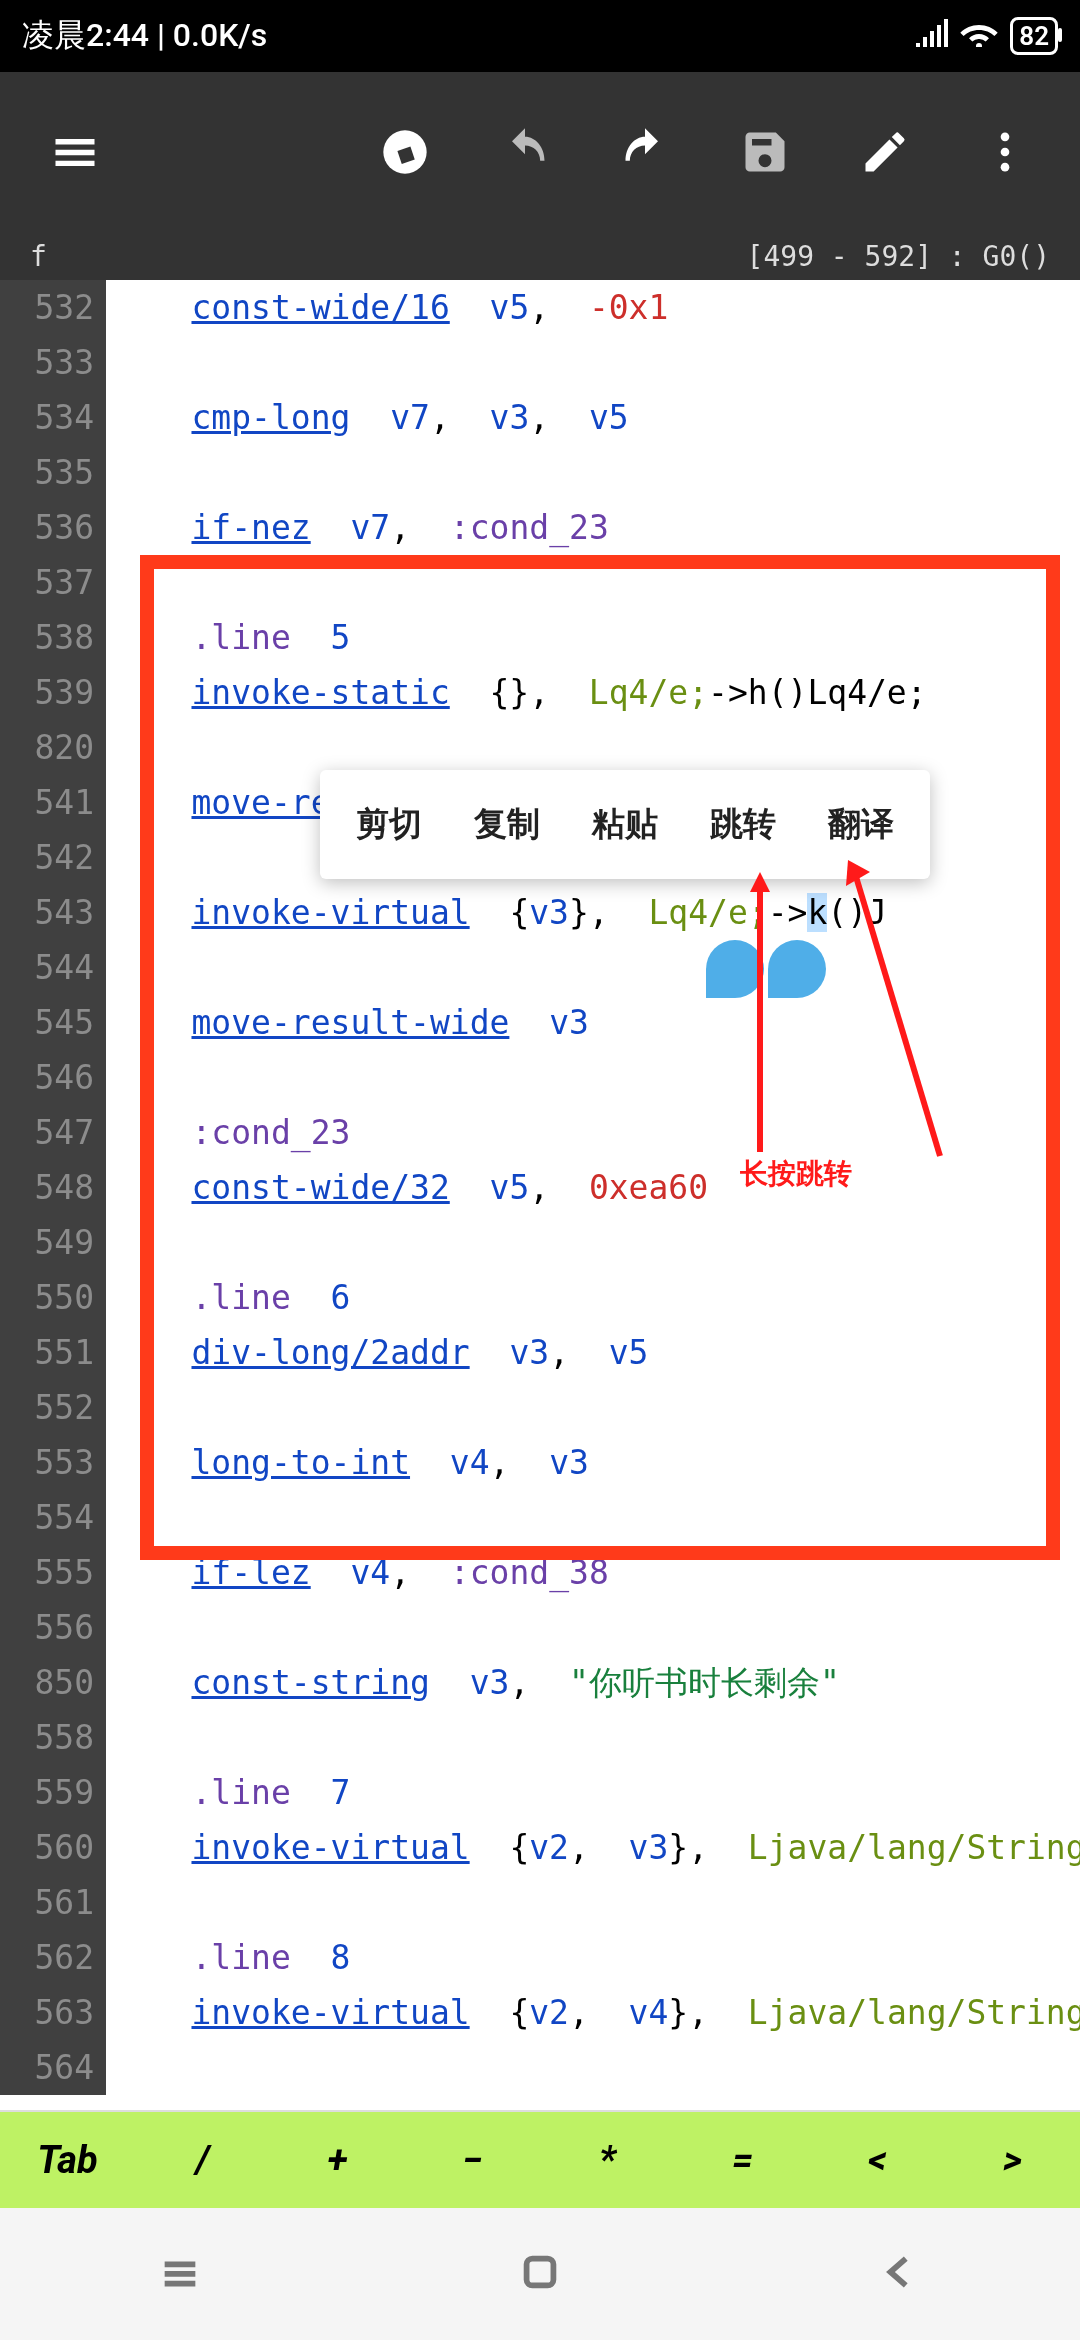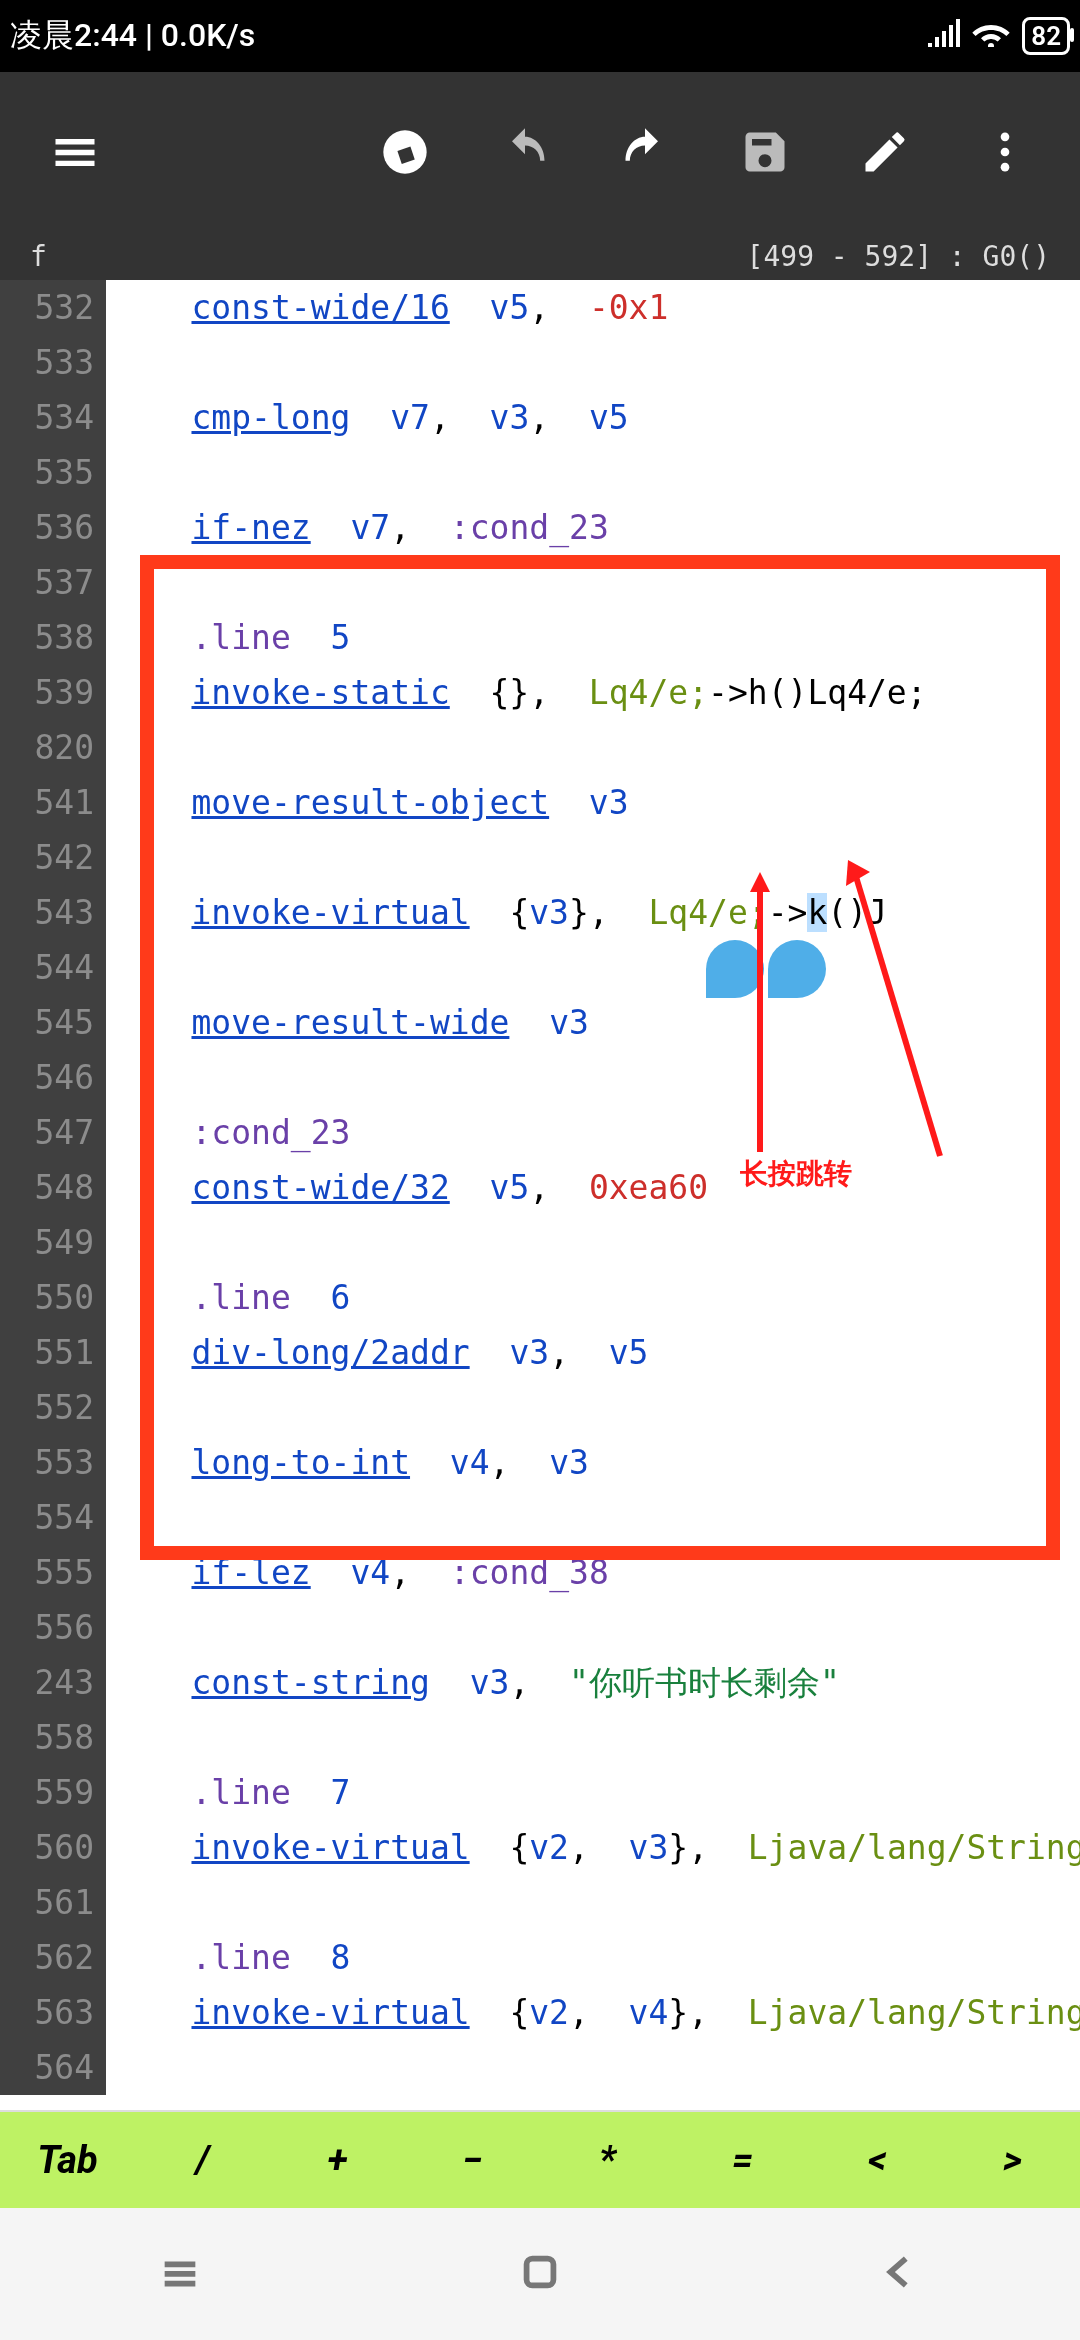--- a/index.html
+++ b/index.html
@@ -1,17 +1,17 @@
 <!DOCTYPE html>
 <html><head>
 <meta charset="utf-8">
 <style>
 *{margin:0;padding:0;box-sizing:border-box;}
 html,body{width:1080px;height:2340px;font-family:Roboto,Arial,sans-serif;background:#fff;overflow:hidden;}
-.status-bar{height:72px;background:#000;color:#fff;display:flex;align-items:center;padding:0 10px;font-size:32px;font-weight:500;}
+.status-bar{height:72px;background:#000;color:#fff;display:flex;align-items:center;padding:0 22px;font-size:32px;font-weight:500;}
 .status-left{flex:1;}
 .status-right{display:flex;align-items:center;gap:12px;}
 .sig{display:inline-block;}
 .wifi{display:inline-block;}
 .batt{display:inline-flex;align-items:center;border:3px solid #fff;border-radius:8px;padding:1px 6px;font-size:26px;font-weight:600;position:relative;}
 .batt::after{content:"";position:absolute;right:-7px;top:8px;width:4px;height:14px;background:#fff;border-radius:2px;}
 .toolbar{height:160px;background:#333;display:flex;align-items:center;padding:0 20px;gap:10px;}
 .tool-btn{width:110px;height:110px;display:flex;align-items:center;justify-content:center;color:#fff;}
 .tool-btn svg{width:52px;height:52px;fill:#fff;}
 .spacer{flex:1;}
@@ -130,36 +130,43 @@
       <div>547</div>
       <div>548</div>
       <div>549</div>
       <div>550</div>
       <div>551</div>
       <div>552</div>
       <div>553</div>
       <div>554</div>
       <div>555</div>
       <div>556</div>
-      <div>243</div>
+      <div>850</div>
       <div>558</div>
       <div>559</div>
       <div>560</div>
       <div>561</div>
       <div>562</div>
       <div>563</div>
       <div>564</div>
     </div>
   <div class="code" id="code"><div><span>    </span><span class="kw">const-wide/16</span><span>  </span><span class="reg">v5</span><span>,  </span><span class="num">-0x1</span></div><div>&nbsp;</div><div><span>    </span><span class="kw">cmp-long</span><span>  </span><span class="reg">v7</span><span>,  </span><span class="reg">v3</span><span>,  </span><span class="reg">v5</span></div><div>&nbsp;</div><div><span>    </span><span class="kw">if-nez</span><span>  </span><span class="reg">v7</span><span>,  </span><span class="lbl">:cond_23</span></div><div>&nbsp;</div><div><span>    </span><span class="dir">.line</span><span>  </span><span class="reg">5</span></div><div><span>    </span><span class="kw">invoke-static</span><span>  {},  </span><span class="cls">Lq4/e;</span><span>-&gt;h()Lq4/e;</span></div><div>&nbsp;</div><div><span>    </span><span class="kw">move-result-object</span><span>  </span><span class="reg">v3</span></div><div>&nbsp;</div><div><span>    </span><span class="kw">invoke-virtual</span><span>  {</span><span class="reg">v3</span><span>},  </span><span class="cls">Lq4/e;</span><span>-&gt;</span><span class="sel">k</span><span>()J</span></div><div>&nbsp;</div><div><span>    </span><span class="kw">move-result-wide</span><span>  </span><span class="reg">v3</span></div><div>&nbsp;</div><div><span>    </span><span class="lbl">:cond_23</span></div><div><span>    </span><span class="kw">const-wide/32</span><span>  </span><span class="reg">v5</span><span>,  </span><span class="num">0xea60</span></div><div>&nbsp;</div><div><span>    </span><span class="dir">.line</span><span>  </span><span class="reg">6</span></div><div><span>    </span><span class="kw">div-long/2addr</span><span>  </span><span class="reg">v3</span><span>,  </span><span class="reg">v5</span></div><div>&nbsp;</div><div><span>    </span><span class="kw">long-to-int</span><span>  </span><span class="reg">v4</span><span>,  </span><span class="reg">v3</span></div><div>&nbsp;</div><div><span>    </span><span class="kw">if-lez</span><span>  </span><span class="reg">v4</span><span>,  </span><span class="lbl">:cond_38</span></div><div>&nbsp;</div><div><span>    </span><span class="kw">const-string</span><span>  </span><span class="reg">v3</span><span>,  </span><span class="str">"你听书时长剩余"</span></div><div>&nbsp;</div><div><span>    </span><span class="dir">.line</span><span>  </span><span class="reg">7</span></div><div><span>    </span><span class="kw">invoke-virtual</span><span>  {</span><span class="reg">v2</span><span>,  </span><span class="reg">v3</span><span>},  </span><span class="cls">Ljava/lang/StringBuilder;</span></div><div>&nbsp;</div><div><span>    </span><span class="dir">.line</span><span>  </span><span class="reg">8</span></div><div><span>    </span><span class="kw">invoke-virtual</span><span>  {</span><span class="reg">v2</span><span>,  </span><span class="reg">v4</span><span>},  </span><span class="cls">Ljava/lang/StringBuilder;</span></div><div>&nbsp;</div></div>
 
   <div class="handles" style="left:706px;top:660px;">
     <div class="handle"></div>
     <div class="handle right"></div>
   </div>
 
+  <div class="ctx-menu" id="ctx" style="left:320px;top:490px;">
+      <div class="ctx-item">剪切</div>
+      <div class="ctx-item">复制</div>
+      <div class="ctx-item">粘贴</div>
+      <div class="ctx-item">跳转</div>
+      <div class="ctx-item">翻译</div>
+    </div>
 
   <div class="red-box" style="left:140px;top:275px;width:920px;height:1005px;"></div>
 
   <div class="anno-text" style="left:740px;top:875px;">长按跳转</div>
 
   <svg class="arrow" style="left:730px;top:592px;width:60px;height:290px;">
     <line x1="30" y1="280" x2="30" y2="12" stroke="#ff1a1a" stroke-width="6"></line>
     <polygon points="30,0 20,20 40,20" fill="#ff1a1a"></polygon>
   </svg>
   <svg class="arrow" style="left:840px;top:576px;width:120px;height:310px;">

